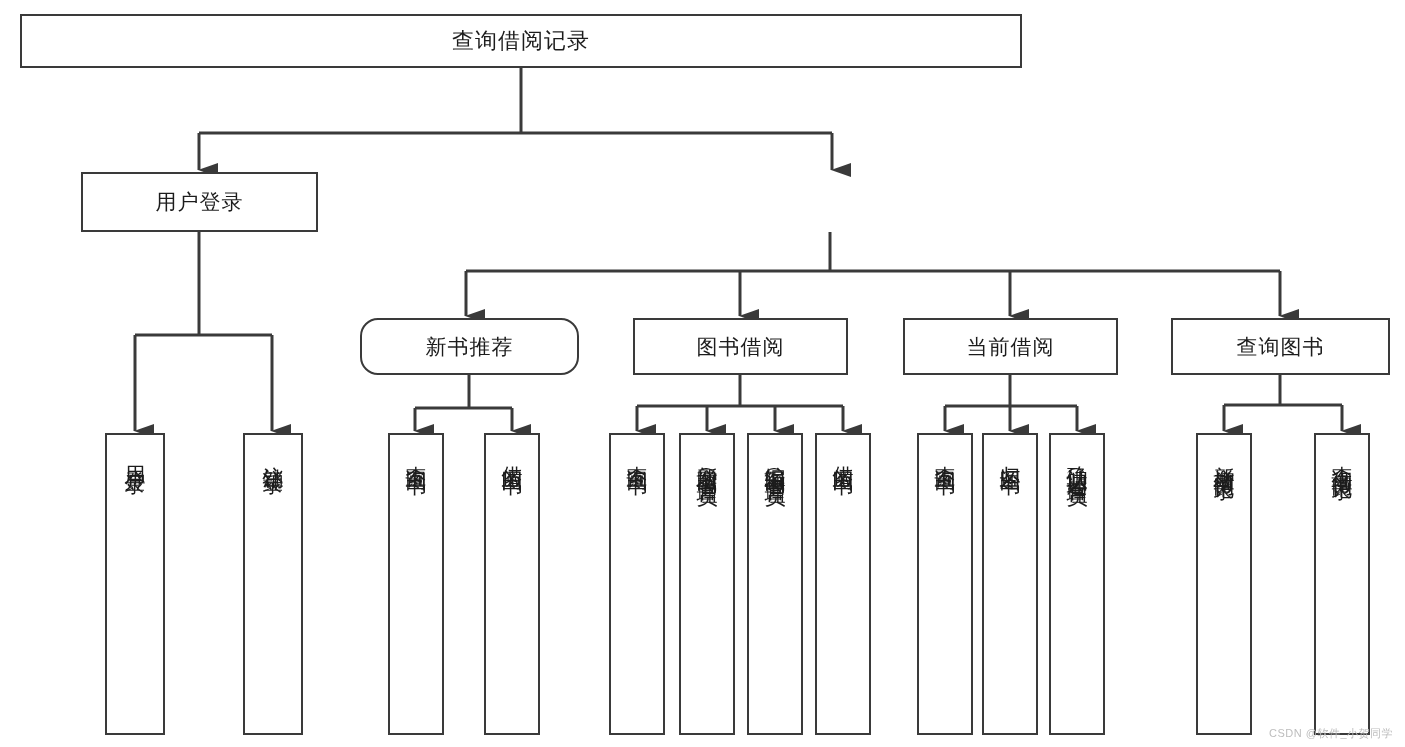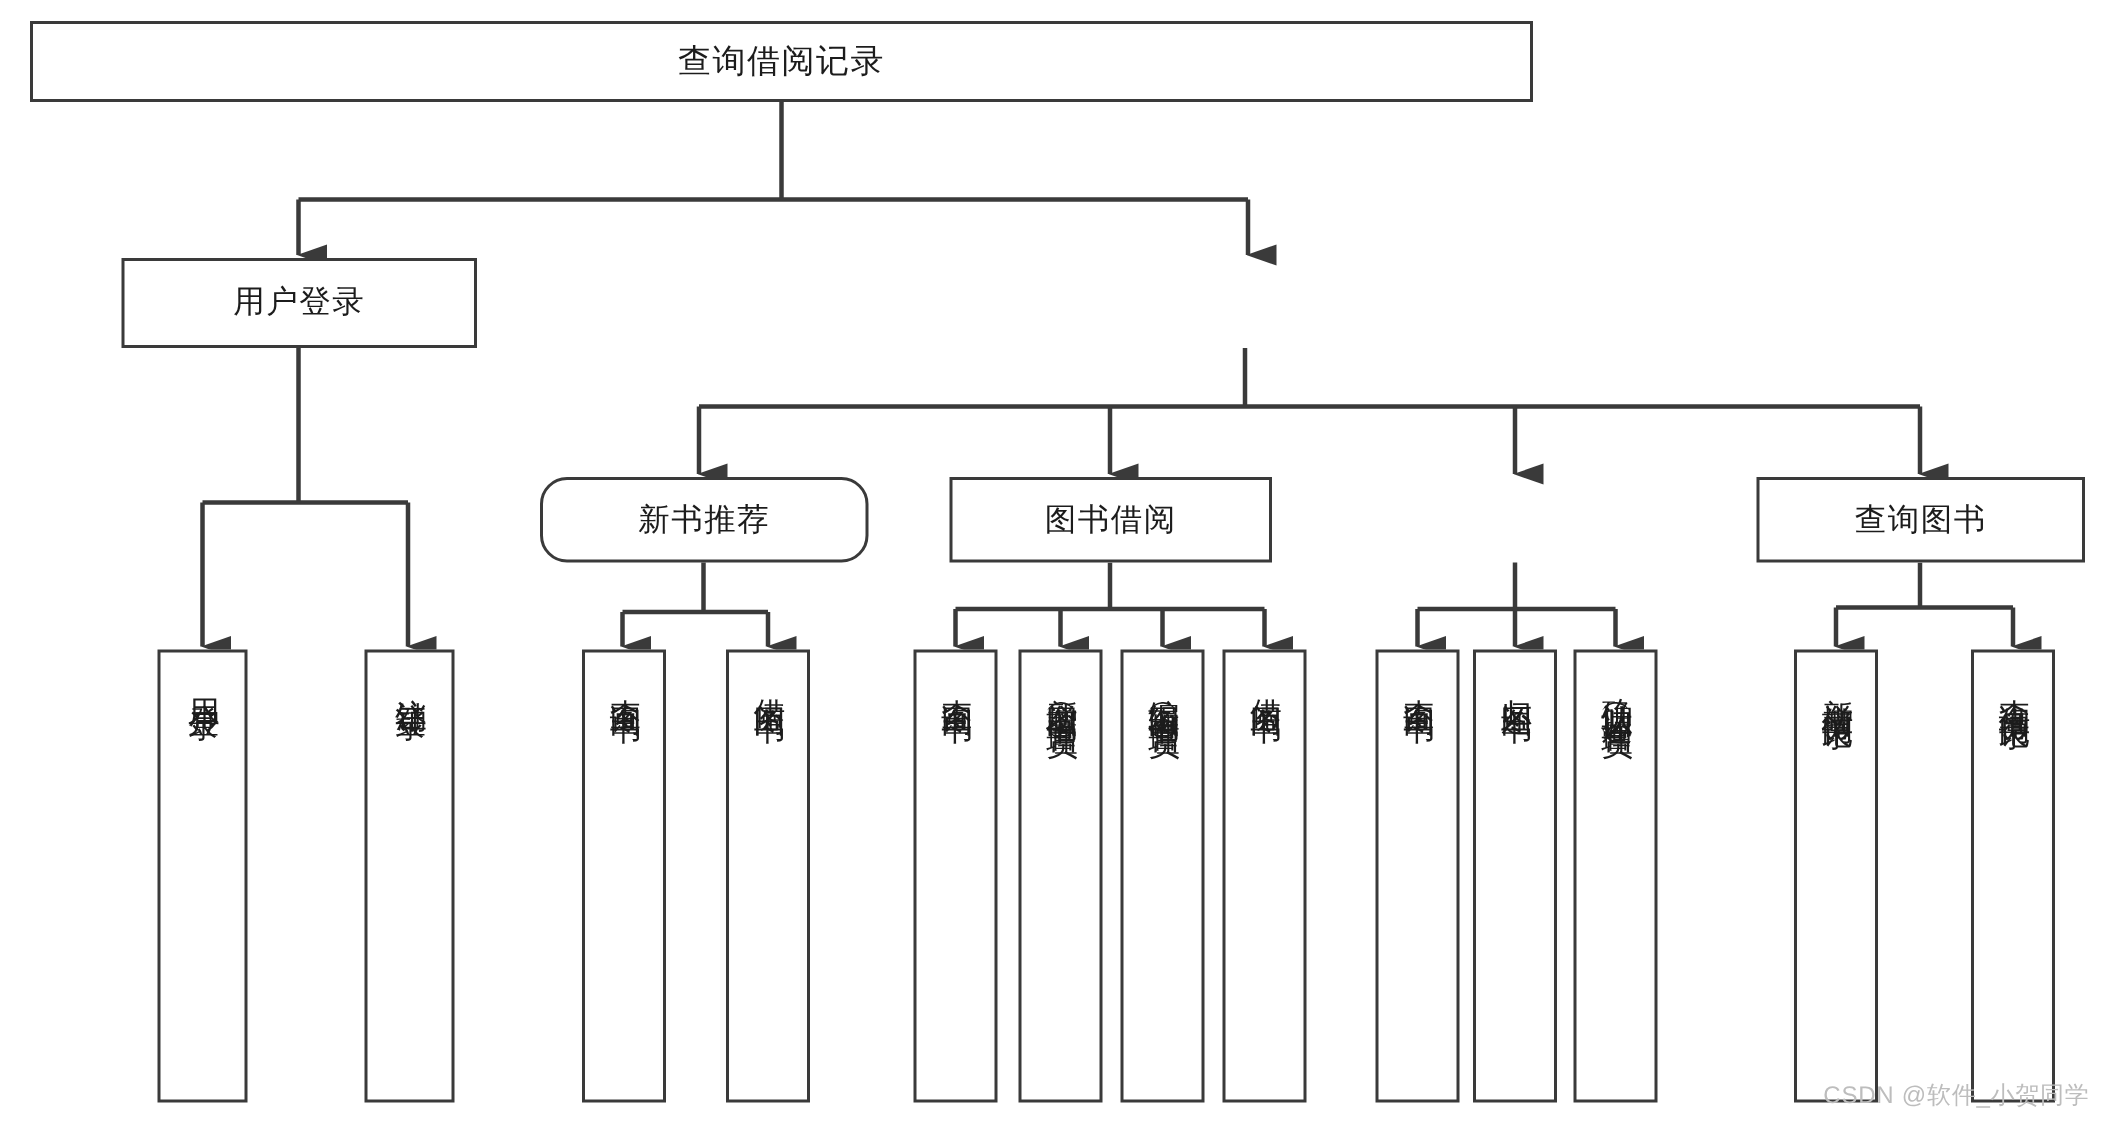--- a/index.html
+++ b/index.html
@@ -55,21 +55,21 @@
     letter-spacing: 3px;
     line-height: 1.05;
     white-space: nowrap;
     display: block;
     text-align: left;
   }
   #watermark {
     position: absolute;
     right: 12px;
     bottom: 6px;
-    font-size: 16px;
+    font-size: 11px;
     color: #bdbdbd;
     letter-spacing: 0.5px;
     white-space: nowrap;
     user-select: none;
   }
 </style>
 </head>
 <body>
 
 <div id="canvas">
@@ -134,20 +134,23 @@
 
 
   <div class="node horiz" style="left:360px; top:318px; width:219px; height:57px;border-radius:18px;">
     <span>新书推荐</span>
   </div>
 
   <div class="node horiz" style="left:633px; top:318px; width:215px; height:57px;text-align:right;">
     <span>图书借阅</span>
   </div>
 
+  <div class="node horiz" style="left:903px; top:318px; width:215px; height:57px;">
+    <span>当前借阅</span>
+  </div>
 
   <div class="node horiz" style="left:1171px; top:318px; width:219px; height:57px;">
     <span>查询图书</span>
   </div>
 
   <div class="node vert" style="left:105px; top:433px; width:60px; height:302px;">
     <span class="vtext">用户登录</span>
   </div>
 
   <div class="node vert" style="left:243px; top:433px; width:60px; height:302px;">

